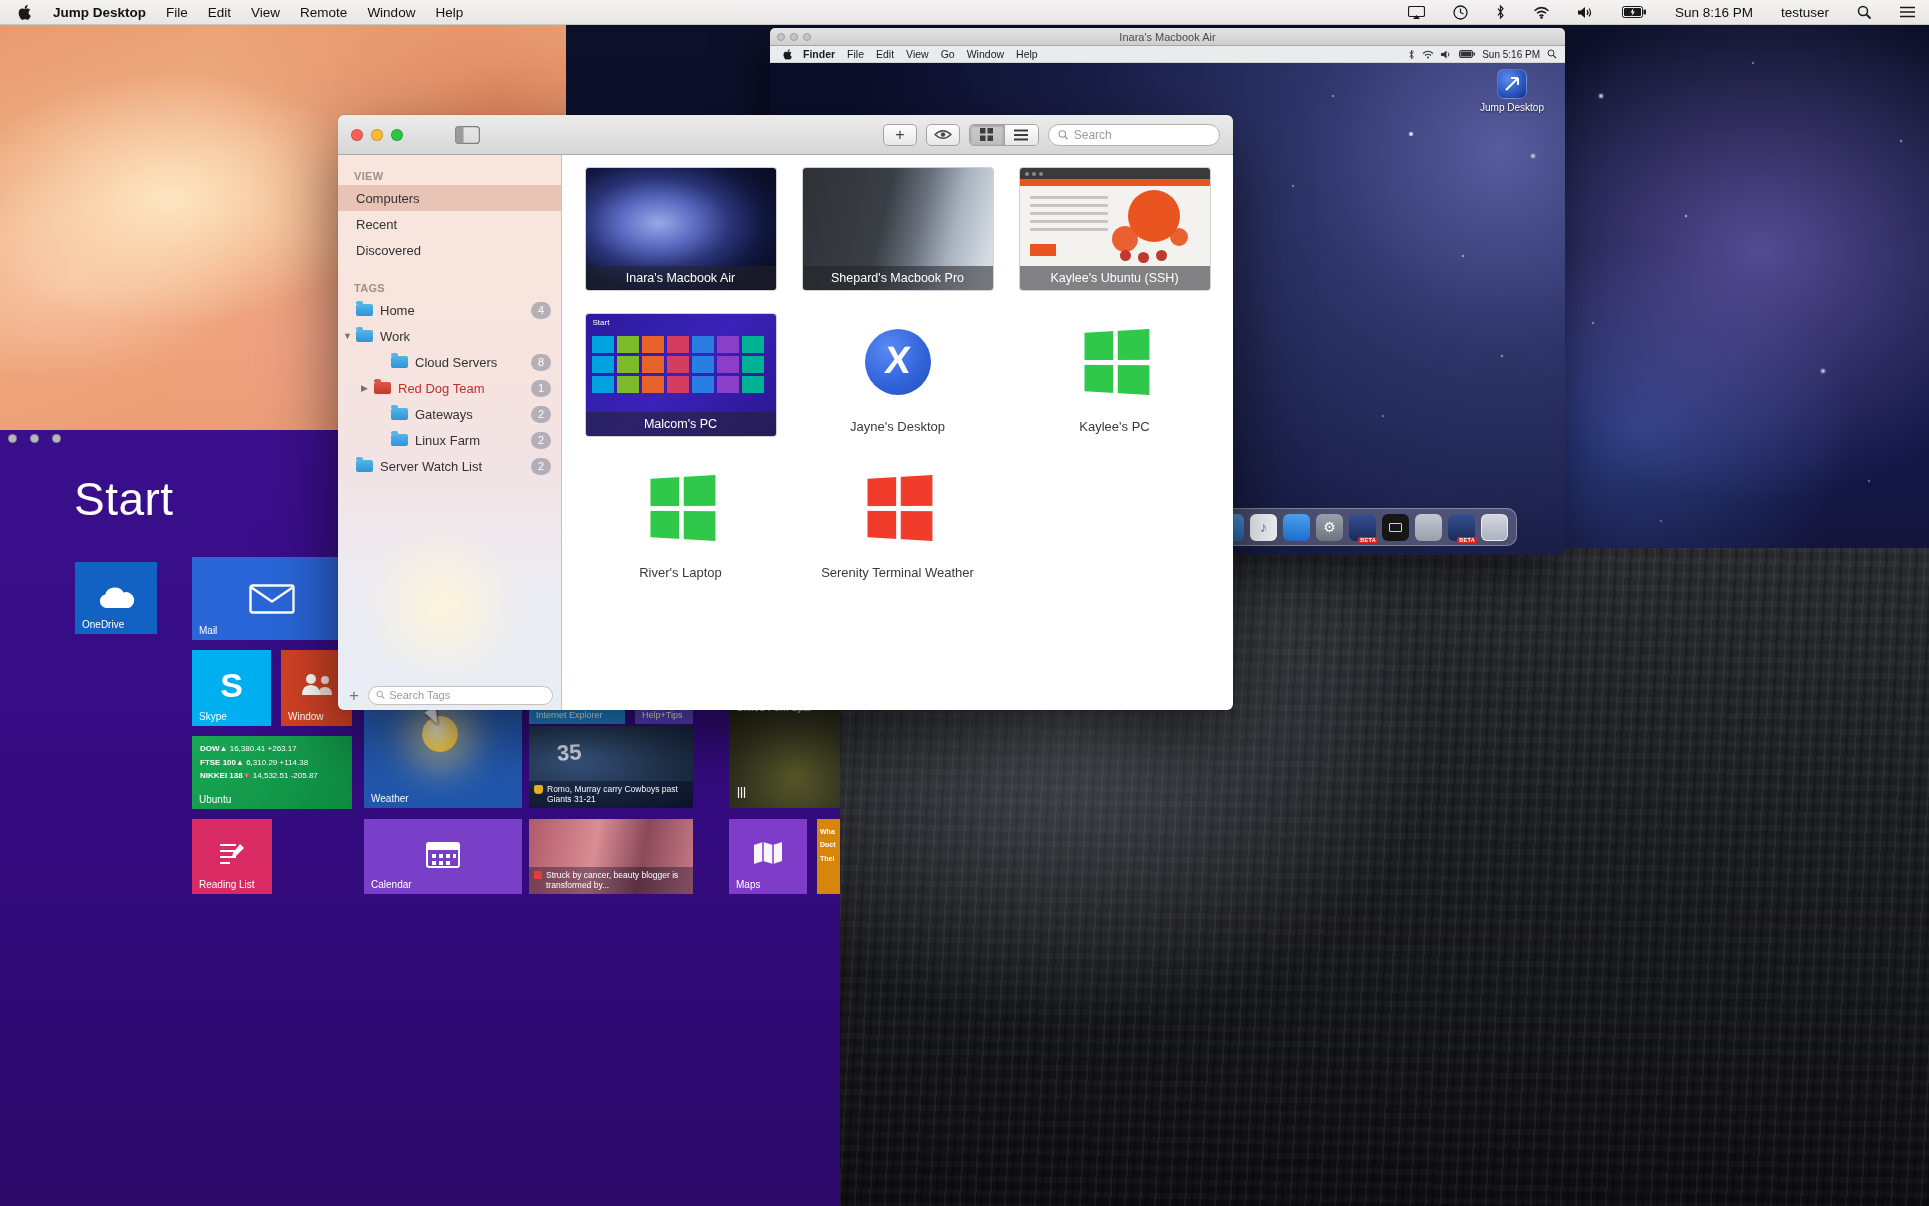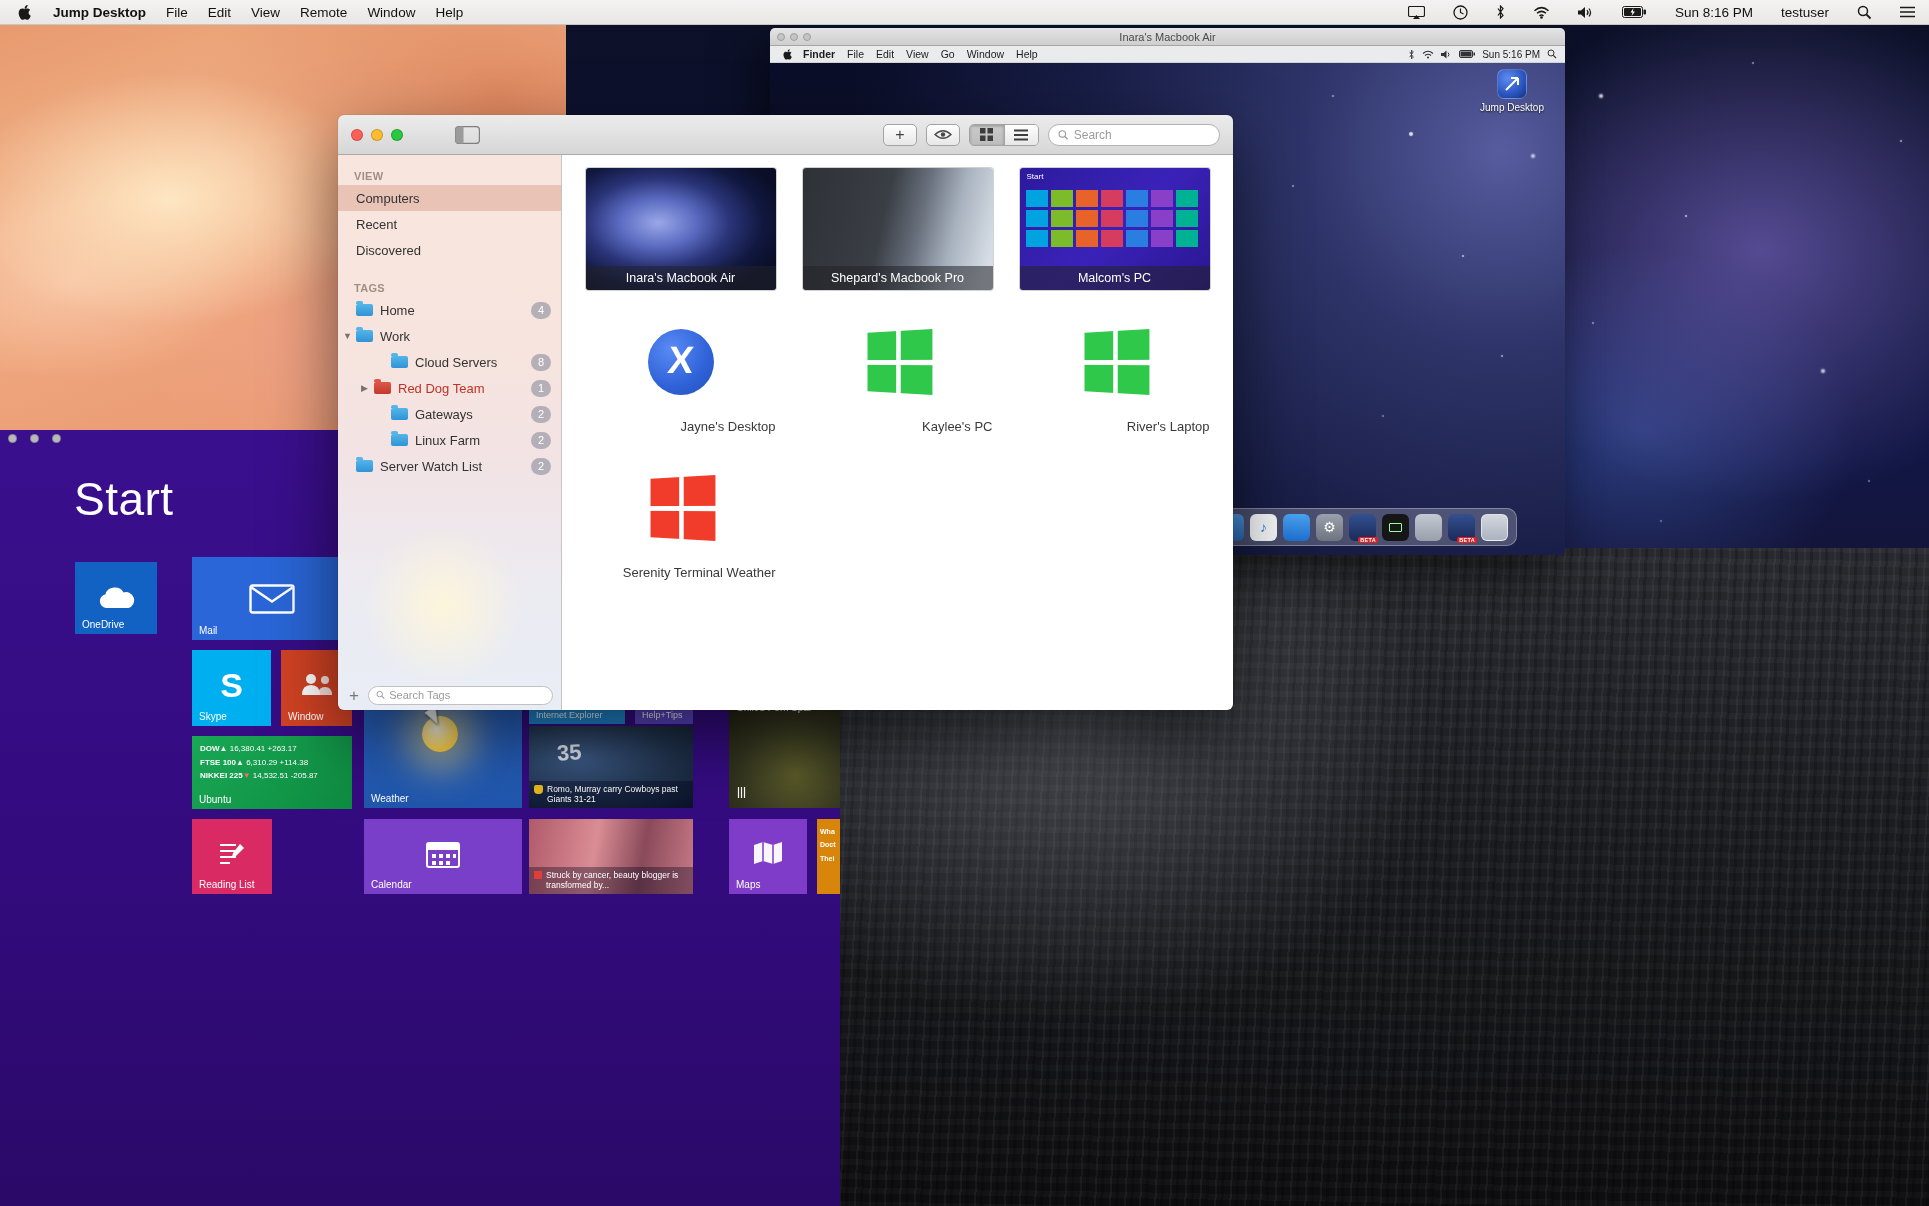--- a/index.html
+++ b/index.html
@@ -201,21 +201,21 @@
   .mini-tiles { position:absolute; left:6px; top:22px; width:178px; display:flex; flex-wrap:wrap; gap:3px; }
   .mini-tiles span { width:22px; height:17px; display:block; }
   .mini-tiles span:nth-child(7n+1){background:#00a3e0}
   .mini-tiles span:nth-child(7n+2){background:#7cbb2a}
   .mini-tiles span:nth-child(7n+3){background:#e8632a}
   .mini-tiles span:nth-child(7n+4){background:#d63b60}
   .mini-tiles span:nth-child(7n+5){background:#2a7de1}
   .mini-tiles span:nth-child(7n+6){background:#8a3fc8}
   .mini-tiles span:nth-child(7n+7){background:#00b294}
   .icon-holder { position:absolute; left:0; right:0; top:0; bottom:26px; display:flex; align-items:center; justify-content:center; }
-  .icon-label { position:absolute; left:0; right:0; bottom:2px; text-align:right; font-size:13px; color:#3a3a3a; }
+  .icon-label { position:absolute; left:0; right:0; bottom:2px; text-align:center; font-size:13px; color:#3a3a3a; }
   .x11 { width:66px; height:66px; border-radius:50%; display:flex; align-items:center; justify-content:center;
     background:radial-gradient(circle at 35% 30%, #5a8af5, #2f62d8 60%, #2451b8); }
   .x11 span { color:#fff; font-size:38px; font-weight:700; transform:skewX(-6deg); margin-top:-4px; }
   .winlogo { display:grid; grid-template-columns:1fr 1fr; grid-template-rows:1fr 1fr; gap:5px;
     width:72px; height:62px; transform:perspective(260px) rotateY(-26deg); }
   .winlogo i { display:block; background:#2fc84b; }
   .winlogo.redw i { background:#f13b2b; }
 
   
   .menubar { position:absolute; left:0; top:0; width:100%; height:25px; z-index:50;
@@ -281,21 +281,21 @@
       <div class="m-rows">
         <div class="m-row">
             <span class="m-name">DOW</span>
             <span><i class="m-up" style="font-style:normal">▲</i> <span>16,380.41 +263.17</span></span>
           </div>
         <div class="m-row">
             <span class="m-name">FTSE 100</span>
             <span><i class="m-up" style="font-style:normal">▲</i> <span>6,310.29 +114.38</span></span>
           </div>
         <div class="m-row">
-            <span class="m-name">NIKKEI 225</span>
+            <span class="m-name">NIKKEI 138</span>
             <span><i class="m-down" style="font-style:normal">▼</i> <span>14,532.51 -205.87</span></span>
           </div>
       </div>
       <span class="tl">Ubuntu</span>
     </div>
 
     <div class="tile t-reading">
       <svg width="26" height="22" viewBox="0 0 26 22" style="margin-top:-8px">
           <g stroke="#fff" stroke-width="2.2">
             <path d="M1 3 H17 M1 9 H17 M1 15 H17 M1 21 H11"></path>
@@ -579,20 +579,41 @@
           </div>
         </div>
         <div class="cell">
           <div class="thumb t-yosemite">
             <div class="thumb-label">
                 <span>Shepard's Macbook Pro</span>
               </div>
           </div>
         </div>
         <div class="cell">
+          <div class="thumb t-ubuntu">
+            <div class="u-chrome">
+                <span class="u-dot"></span>
+                <span class="u-dot"></span>
+                <span class="u-dot"></span>
+              </div>
+            <div class="u-band"></div>
+            <div class="u-lines"></div>
+            <div class="u-box"></div>
+            <div class="u-c u-c1"></div>
+            <div class="u-c u-c2"></div>
+            <div class="u-c u-c3"></div>
+            <div class="u-r u-r1"></div>
+            <div class="u-r u-r2"></div>
+            <div class="u-r u-r3"></div>
+            <div class="thumb-label">
+                <span>Kaylee's Ubuntu (SSH)</span>
+              </div>
+          </div>
+        </div>
+        <div class="cell">
           <div class="thumb t-win8mini">
             <span class="mini-start">Start</span>
             <div class="mini-tiles">
                 <span></span>
                 <span></span>
                 <span></span>
                 <span></span>
                 <span></span>
                 <span></span>
                 <span></span>

